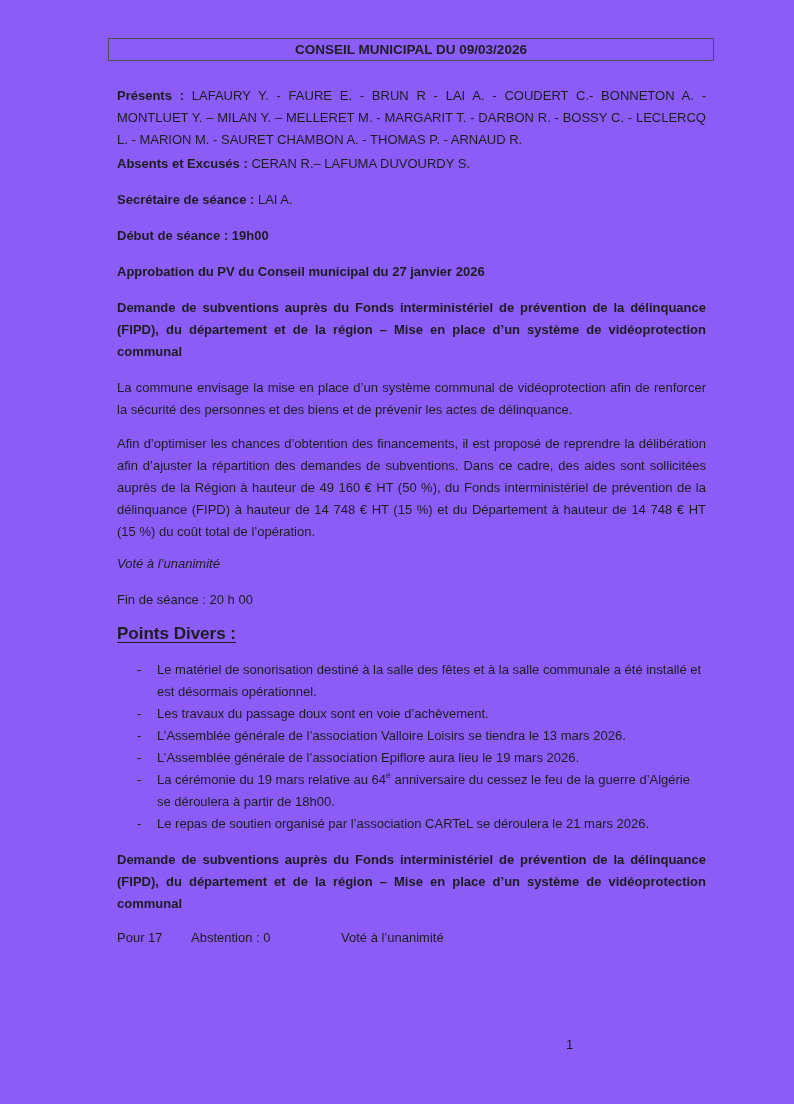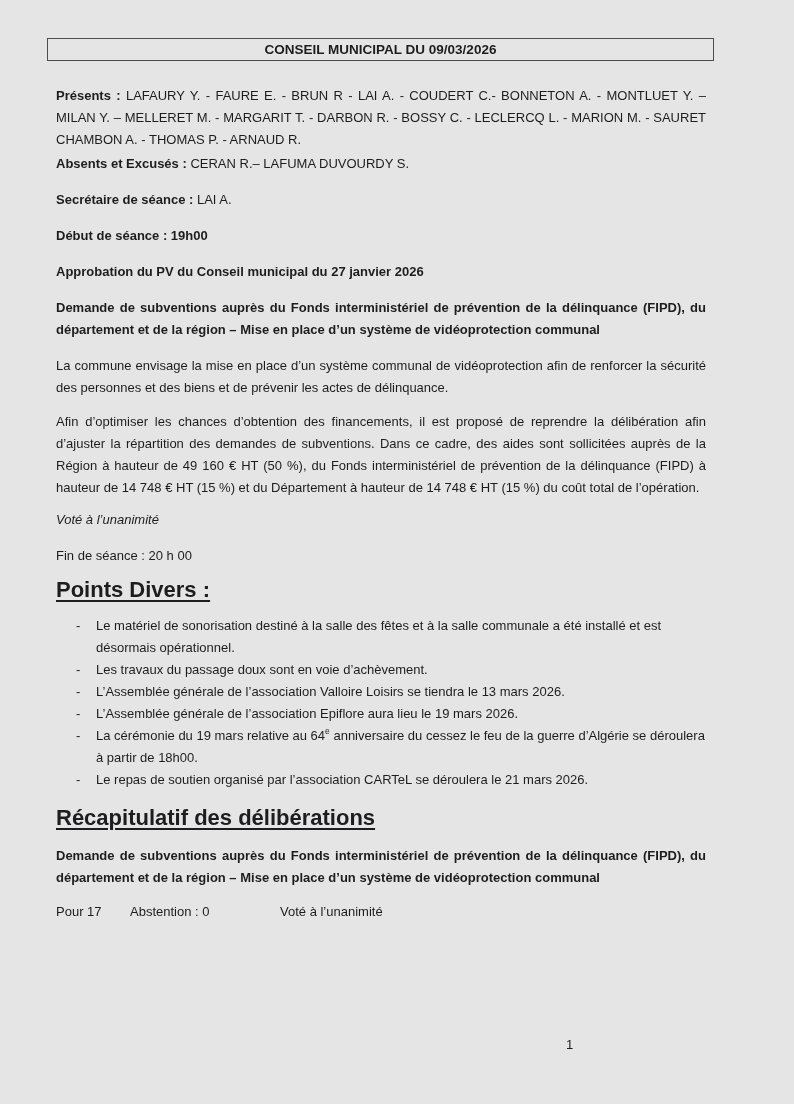--- a/index.html
+++ b/index.html
@@ -1,23 +1,23 @@
 <!DOCTYPE html>
 <html><head>
 <meta charset="utf-8">
 <style>
   html, body { margin: 0; padding: 0; background: #ffffff; }
   .page {
     position: relative;
     width: 794px;
     height: 1104px;
     margin: 0 auto;
-    background: #e5e5e5;
+    background: #8b5cf6;
     box-sizing: border-box;
-    padding: 38px 88px 0 56px;
+    padding: 38px 88px 0 117px;
     font-family: "Liberation Sans", sans-serif;
     font-size: 13px;
     line-height: 22px;
     color: #1d1d1f;
     overflow: hidden;
   }
   .title-box {
     box-sizing: border-box;
     border: 1px solid #4d4d4d;
     margin: 0 -8px 0 -9px;
@@ -31,21 +31,21 @@
   .justify { text-align: justify; }
   .b { font-weight: bold; }
   .presents   { margin-top: 24px; }
   .absents    { margin-top: 2px; }
   .delib-title { font-weight: bold; }
   .body-par   { margin-top: 14px; }
   .body-par2  { margin-top: 12px; }
   .vote-line  { font-style: italic; margin-top: 10px; }
   .fin        { font-weight: normal; }
   .section-heading {
-    font-size: 22px;
+    font-size: 17px;
     font-weight: bold;
     line-height: 26px;
     text-decoration: underline;
     text-underline-offset: 3px;
     margin: 10px 0 0 0;
   }
   .recap-heading { margin-top: 14px; }
   ul.points {
     list-style: none;
     margin: 12px 0 0 0;
@@ -138,21 +138,20 @@
     <li>
       <span class="dash">-</span>
       <span>La cérémonie du 19 mars relative au 64</span><sup class="e">e</sup><span> anniversaire du cessez le feu de la guerre d’Algérie se déroulera à partir de 18h00.</span>
     </li>
     <li>
       <span class="dash">-</span>
       <span>Le repas de soutien organisé par l’association CARTeL se déroulera le 21 mars 2026.</span>
     </li>
   </ul>
 
-  <h2 class="section-heading recap-heading">Récapitulatif des délibérations</h2>
 
   <p class="delib-title justify">Demande de subventions auprès du Fonds interministériel de prévention de la délinquance (FIPD), du département et de la région – Mise en place d’un système de vidéoprotection communal</p>
 
   <div class="vote-row">
     <span class="vc1">Pour 17</span>
     <span class="vc3">Abstention : 0</span>
     <span>Voté à l’unanimité</span>
   </div>
 
   <div class="page-num">1</div>

